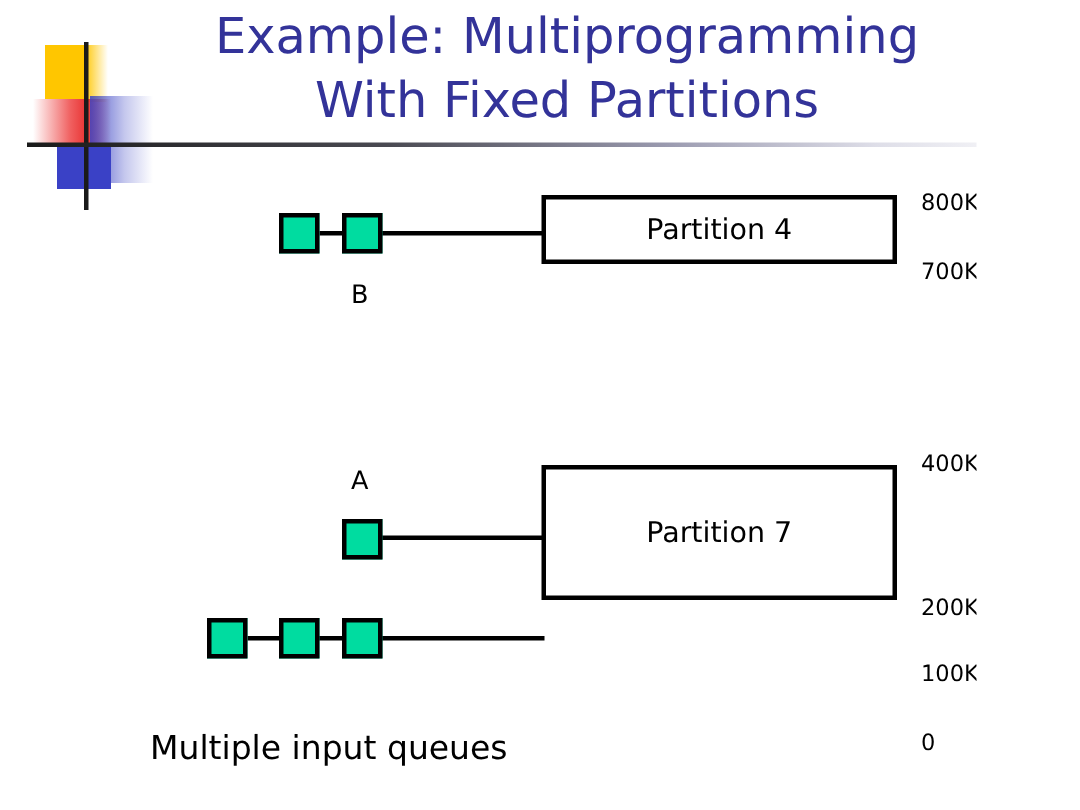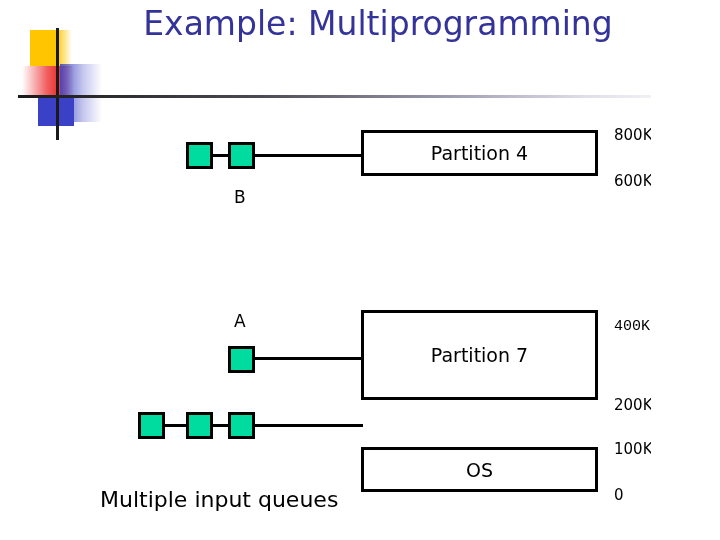--- a/index.html
+++ b/index.html
@@ -163,38 +163,36 @@
   <div id="logo">
     <div class="sq-yellow"></div>
     <div class="sq-red"></div>
     <div class="sq-blue-fade"></div>
     <div class="sq-blue"></div>
     <div class="v-rule"></div>
   </div>
 
   <div id="title-block">
     <div class="title-line">Example: Multiprogramming</div>
+    <div class="title-line">With Fixed Partitions</div>
   </div>
   <div id="h-rule"></div>
 
   <div id="memmap">
     <div class="part-row" style="top:0px; height:46px;justify-content:center;">
       <span class="part-label">Partition 4</span>
     </div>
     <div class="part-row" style="top:180px; height:90px;">
       <span class="part-label">Partition 7</span>
     </div>
-    <div class="part-row" style="top:317px; height:45px;">
-      <span class="part-label">OS</span>
-    </div>
   </div>
 
   <div class="size-label" style="top:126px;">800K</div>
-  <div class="size-label" style="top:172px;">600K</div>
-  <div class="size-label" style="top:318px;font-family:Liberation Mono, monospace;">400K</div>
+  <div class="size-label" style="top:172px;">700K</div>
+  <div class="size-label" style="top:300px;">400K</div>
   <div class="size-label" style="top:396px;">200K</div>
   <div class="size-label" style="top:440px;">100K</div>
   <div class="size-label" style="top:486px;">0</div>
 
   <div class="queue-line" style="left:213px; top:154px; width:150px;"></div>
   <div class="proc-box" style="left:186px; top:142px;"></div>
   <div class="proc-box" style="left:228px; top:142px;"></div>
   <div class="queue-name" style="left:234px; top:187px;">B</div>
 
   <div class="queue-line" style="left:252px; top:357px; width:111px;"></div>

